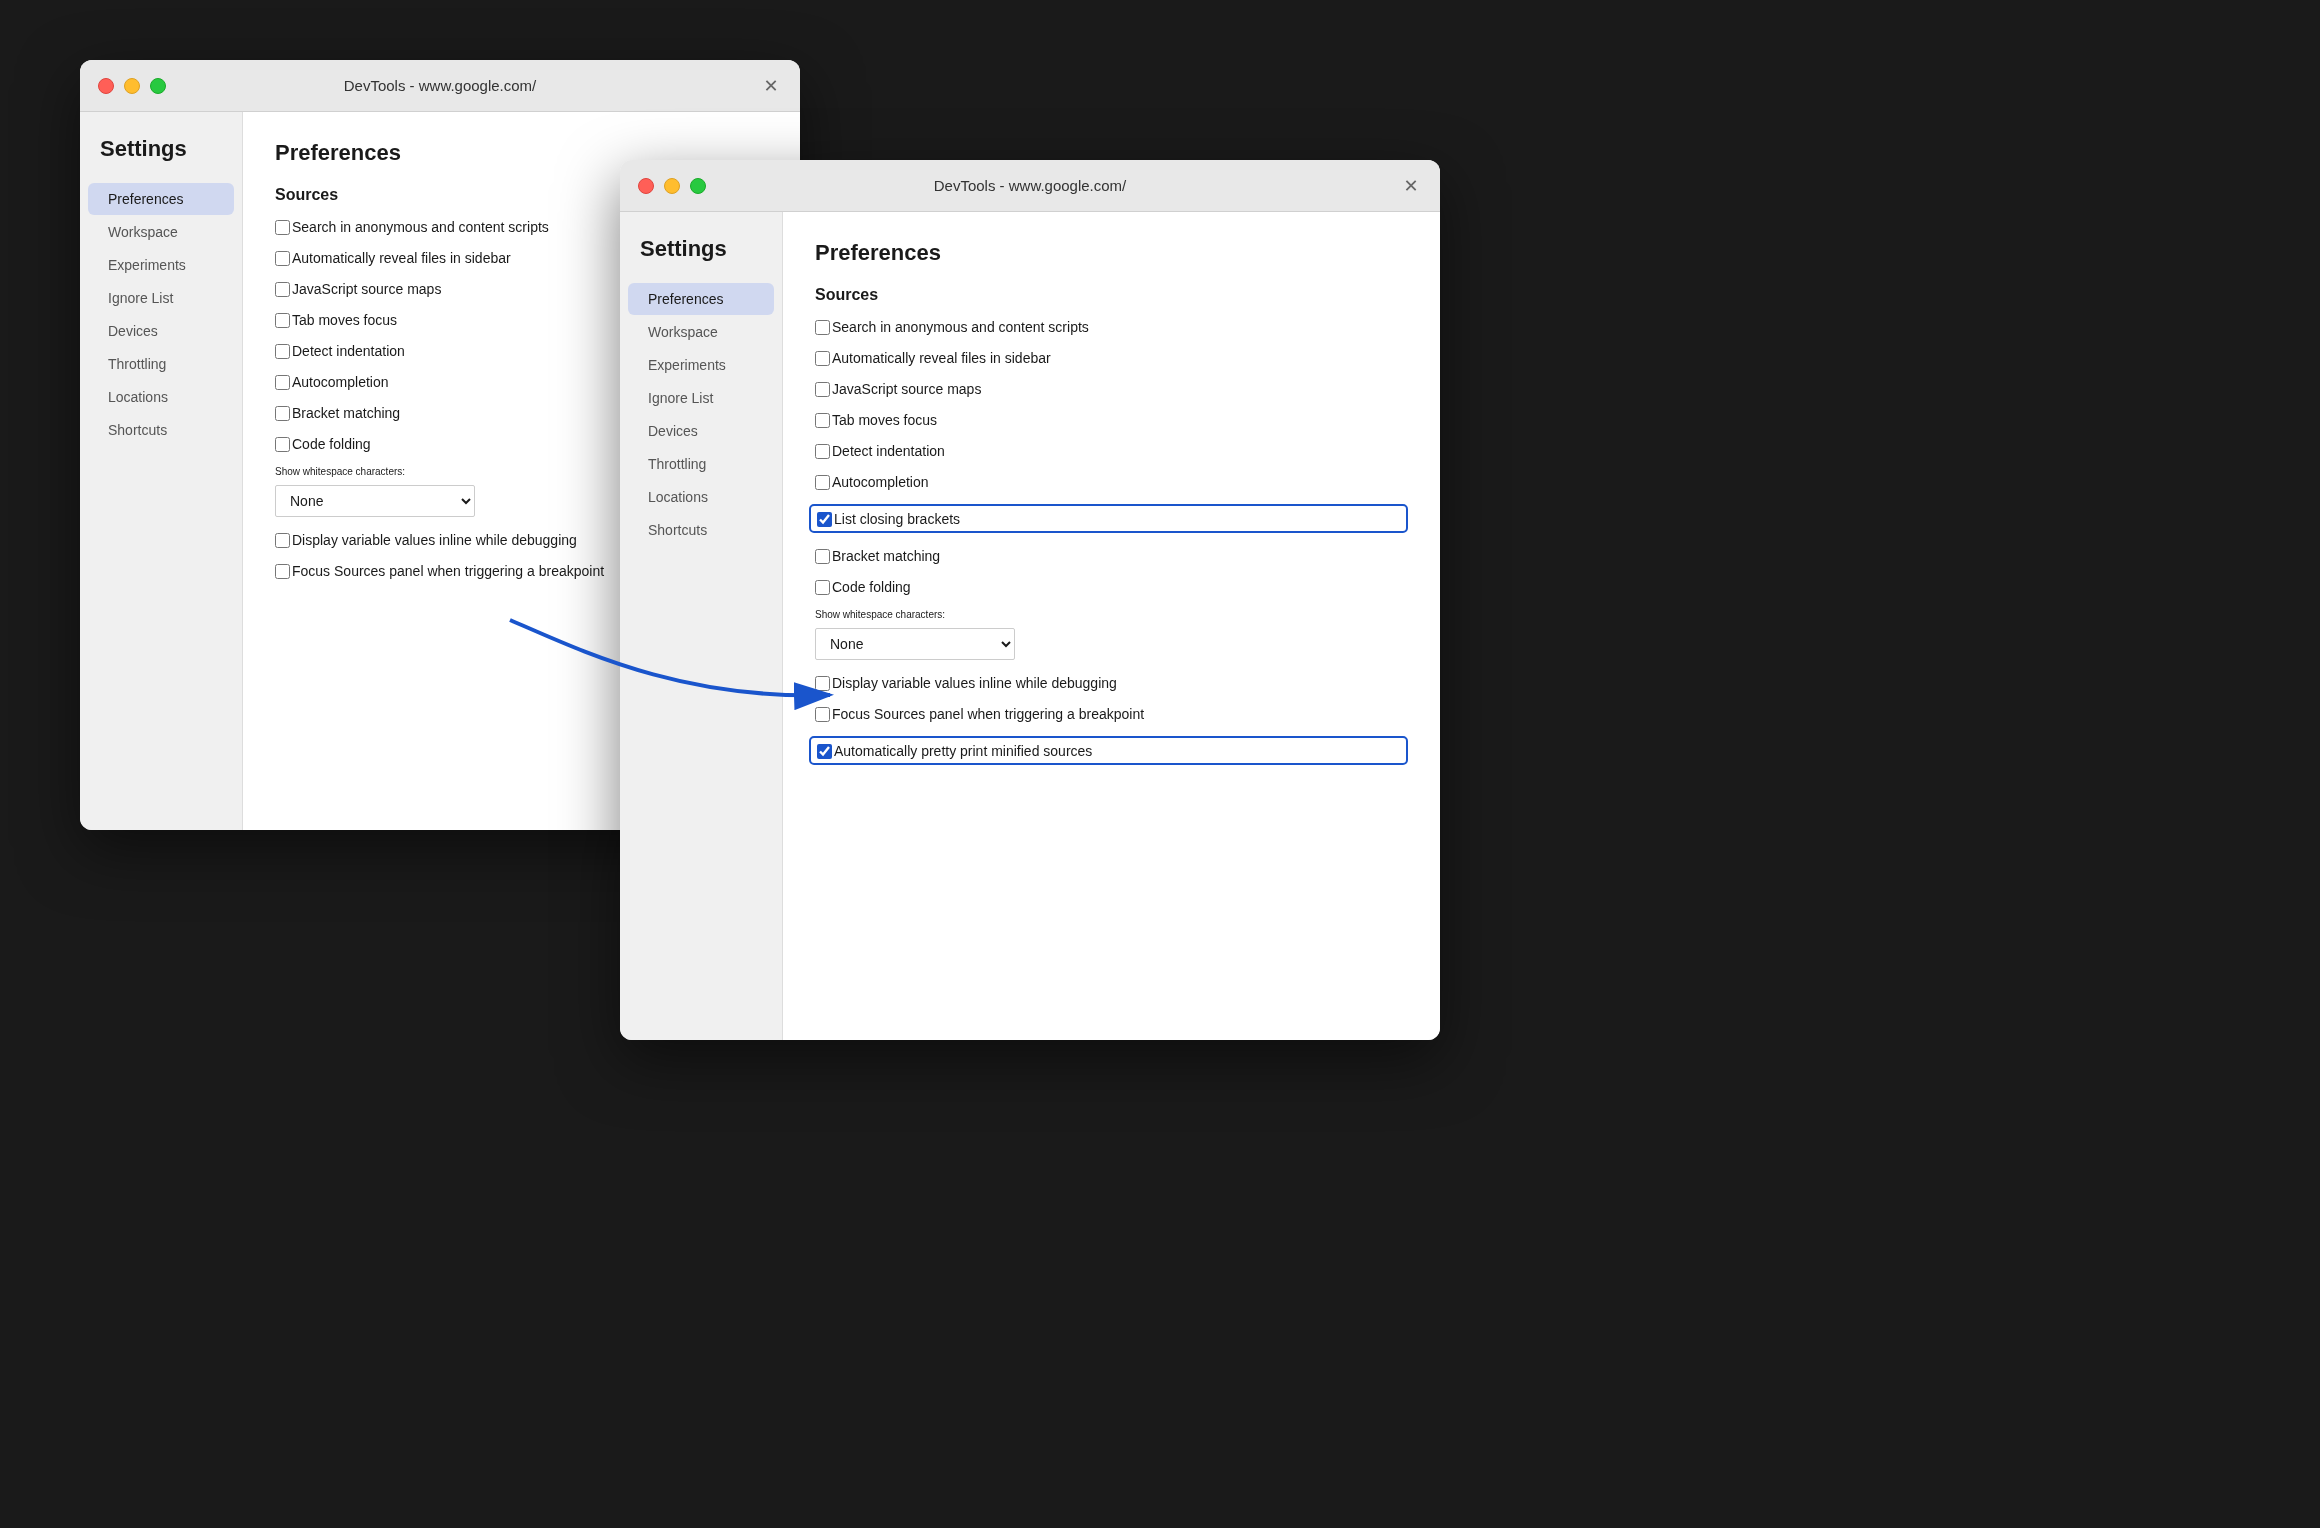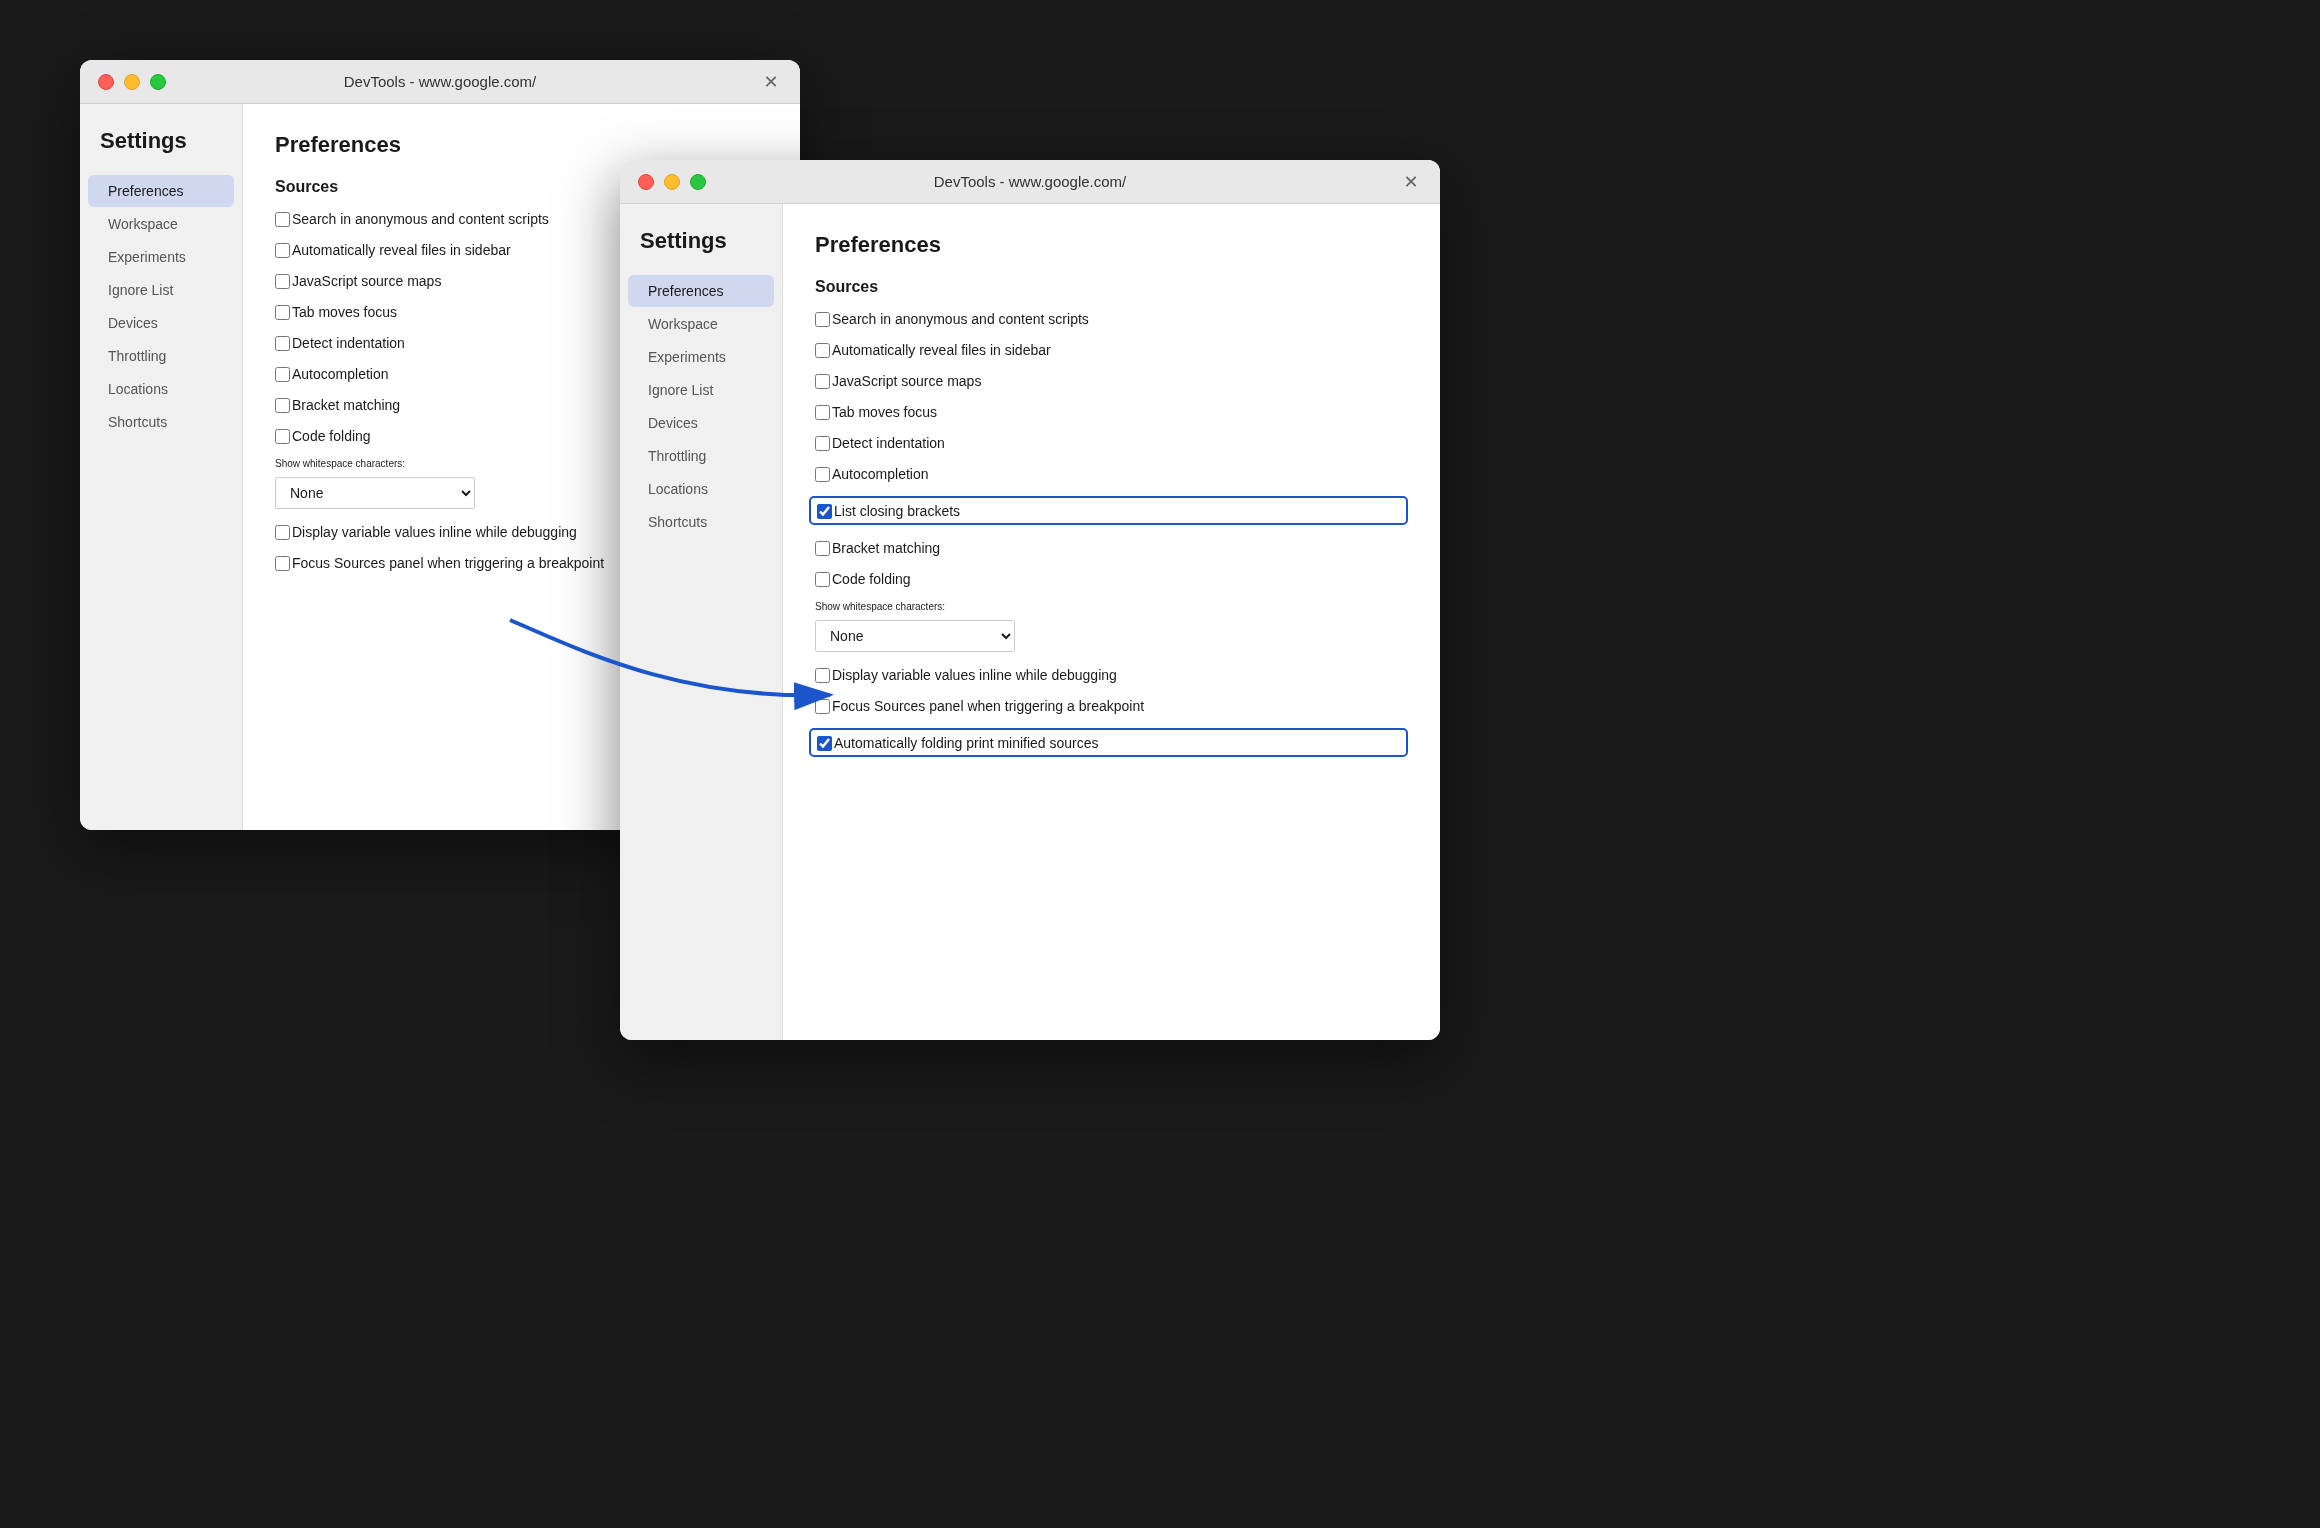--- a/index.html
+++ b/index.html
@@ -19,21 +19,21 @@
       background: #f5f5f5;
       border-radius: 12px;
       box-shadow: 0 20px 60px rgba(0,0,0,0.5);
       overflow: hidden;
       display: flex;
       flex-direction: column;
     }
 
     
     .titlebar {
-      height: 44px;
+      height: 52px;
       background: #e8e8e8;
       display: flex;
       align-items: center;
       justify-content: center;
       position: relative;
       border-bottom: 1px solid #d0d0d0;
       flex-shrink: 0;
     }
 
     .traffic-lights {
@@ -388,21 +388,21 @@
         <input type="checkbox" style="">
         <span>Display variable values inline while debugging</span>
       </label>
       <label class="checkbox-row">
         <input type="checkbox" style="">
         <span>Focus Sources panel when triggering a breakpoint</span>
       </label>
 
       <label class="checkbox-row" style="border:2.5px solid #1a55cc; border-radius:5px; padding:4px 6px; margin-left:-6px; margin-top:4px;">
         <input type="checkbox" checked="" style="accent-color: rgb(26, 85, 204);">
-        <span>Automatically folding print minified sources</span>
+        <span>Automatically pretty print minified sources</span>
       </label>
     </div>
   </div>
 </div>
 
 <svg class="arrow-overlay" xmlns="http://www.w3.org/2000/svg">
 
   <defs>
     <marker id="arrowhead" markerWidth="10" markerHeight="7" refX="9" refY="3.5" orient="auto">
       <polygon points="0 0, 10 3.5, 0 7" fill="#1a55cc"></polygon>

